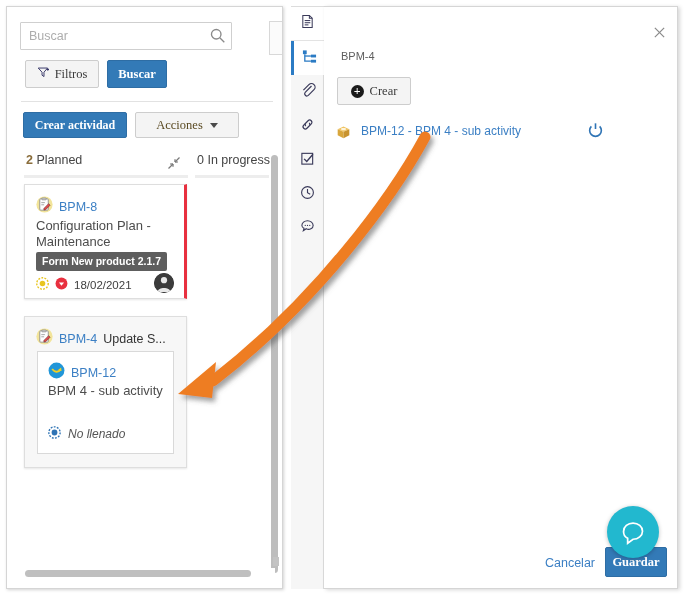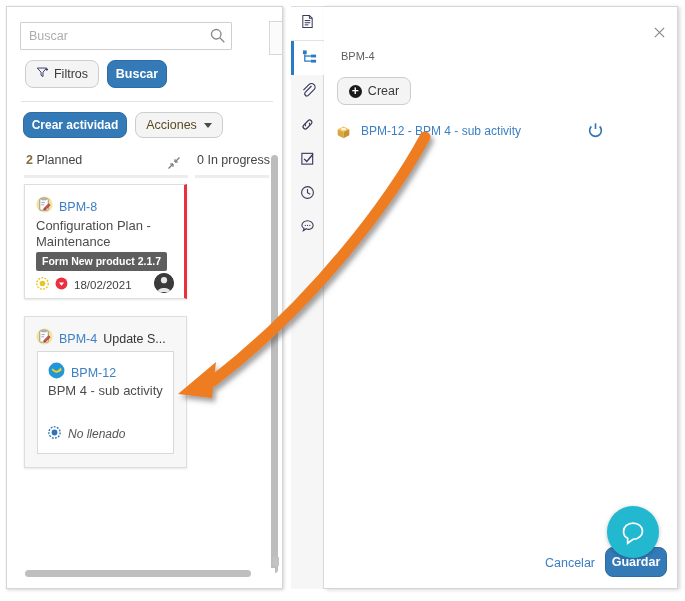--- a/index.html
+++ b/index.html
@@ -51,23 +51,23 @@
 
   .topright-stub {
     position: absolute; left: 262px; top: 14px;
     width: 14px; height: 34px;
     background: #fbfbfb;
     border: 1px solid #d8d8d8;
     border-right: none;
   }
 
   .btn {
-    font-family: Liberation Sans, sans-serif;
+    font-family: Liberation Serif, serif;
     font-size: 12.5px;
-    border-radius: 8px;
+    border-radius: 2px;
     cursor: pointer;
     display: inline-flex;
     align-items: center;
     justify-content: center;
     white-space: nowrap;
   }
   .btn-default {
     background: #f4f4f4;
     border: 1px solid #cdcdcd;
     color: #3a3a3a;
@@ -92,21 +92,21 @@
     position: absolute; left: 14px; top: 94px;
     width: 252px; height: 1px; background: #e2e2e2;
   }
   #btn-crear-actividad {
     position: absolute; left: 16px; top: 105px;
     width: 104px; height: 26px;
     font-size: 12px;
   }
   #btn-acciones {
     position: absolute; left: 128px; top: 105px;
-    width: 88px; height: 26px;
+    width: 104px; height: 26px;
     gap: 7px;
     font-size: 12.5px;
     color: #5a4a22;
   }
   .caret-down {
     width: 0; height: 0;
     border-left: 4.5px solid transparent;
     border-right: 4.5px solid transparent;
     border-top: 5px solid #4a4a4a;
   }

